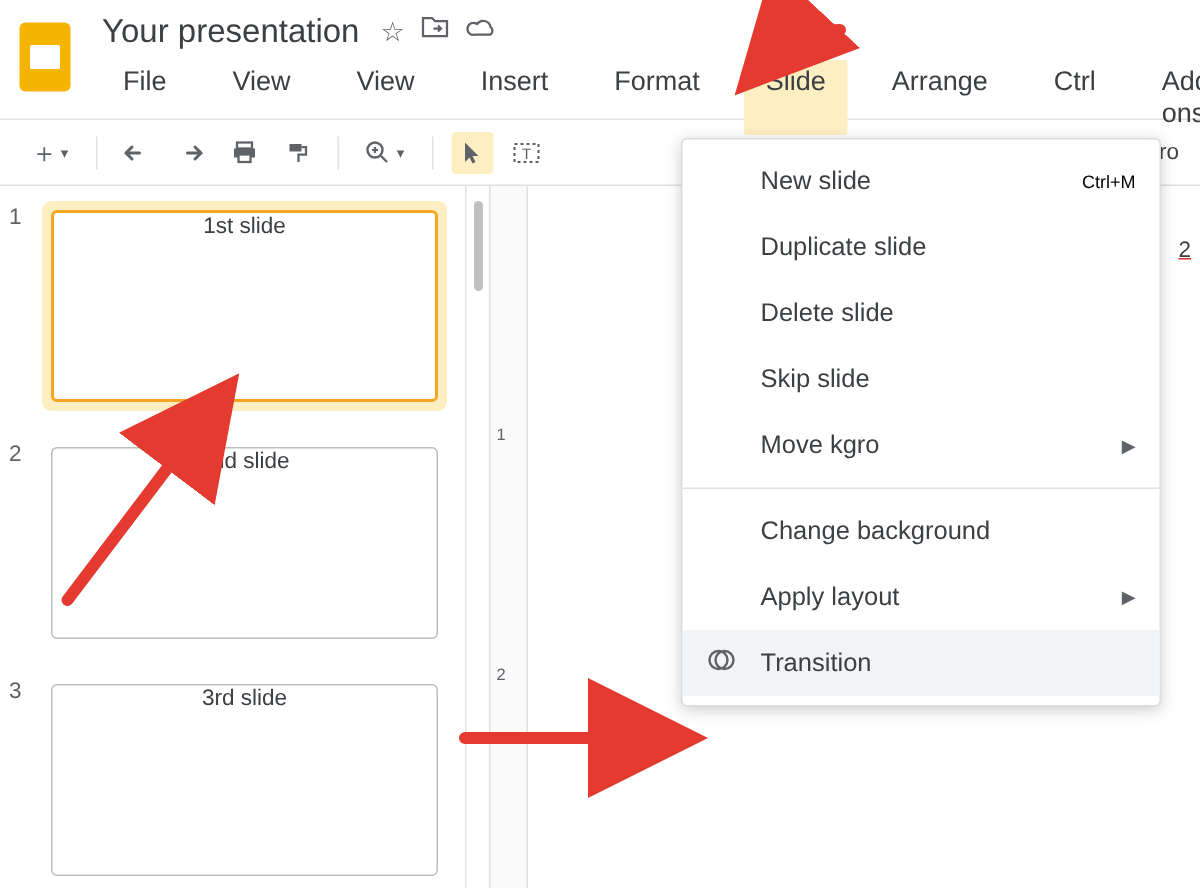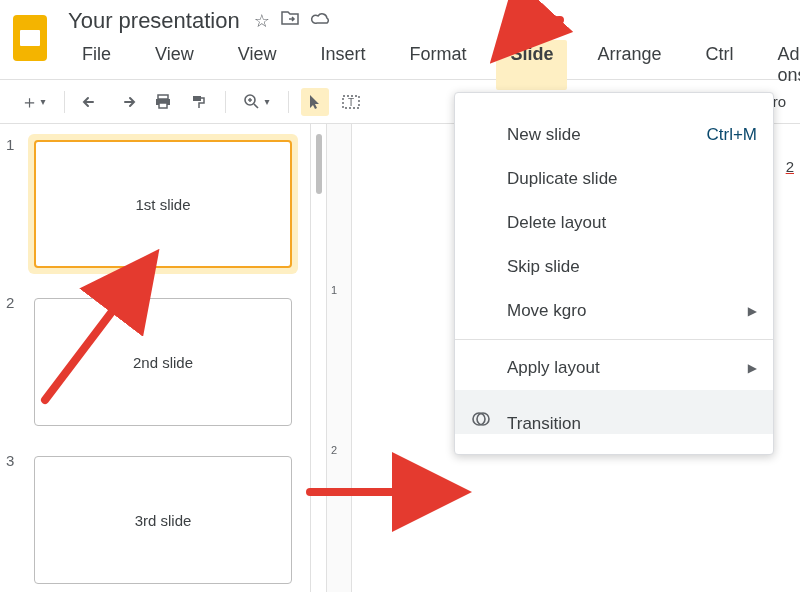--- a/index.html
+++ b/index.html
@@ -8,41 +8,41 @@
   
   .header { display: flex; align-items: flex-start; padding: 8px 10px 0 10px; height: 80px; border-bottom: 1px solid #e0e0e0; }
   .logo { width: 40px; height: 52px; margin-right: 18px; margin-top: 4px; }
   .title-area { display: flex; flex-direction: column; }
   .title-row { display: flex; align-items: center; gap: 14px; }
   .doc-title { font-size: 22px; color: #3c4043; }
   .title-icons { display: flex; gap: 10px; color: #5f6368; }
   .title-icons span { font-size: 18px; cursor: pointer; }
   .menu-bar { display: flex; gap: 16px; margin-top: 6px; }
   .menu-item { font-size: 18px; color: #3c4043; padding: 4px 14px; cursor: pointer; border-radius: 2px; }
-  .menu-item.active { background: #feefc3; font-weight: bold; }
+  .menu-item.active { background: #feefc3; }
 
   
   .toolbar { display: flex; align-items: center; height: 44px; padding: 0 14px; gap: 8px; border-bottom: 1px solid #e0e0e0; }
   .tb-btn { display:flex; align-items:center; justify-content:center; width: 28px; height: 28px; color: #5f6368; cursor: pointer; border-radius: 3px; font-size: 18px; }
   .tb-btn.big { width: 38px; }
   .tb-sep { width: 1px; height: 22px; background: #e0e0e0; margin: 0 4px; }
   .tb-btn.sel { background: #feefc3; }
   .toolbar .right-cut { margin-left: auto; font-size: 16px; color: #3c4043; display:flex; align-items:center; gap:6px; }
   .dd-arrow { font-size: 10px; color: #5f6368; }
 
   
   .main { display: flex; height: calc(592px - 80px - 44px); position: relative; }
 
   
   .thumbs { width: 310px; padding: 10px 6px; }
   .thumb-row { display: flex; align-items: flex-start; margin-bottom: 18px; }
   .thumb-num { width: 22px; font-size: 15px; color: #5f6368; padding-top: 2px; }
   .thumb-wrap { border-radius: 6px; padding: 6px; }
   .thumb-wrap.selected { background: #feefc3; }
-  .thumb { width: 258px; height: 128px; border: 1px solid #bdbdbd; border-radius: 4px; display:flex; align-items:center; justify-content:center; background:#fff; font-size: 15px; color: #3c4043; cursor: pointer; }
+  .thumb { width: 258px; height: 128px; border: 1px solid #bdbdbd; border-radius: 4px; display:flex; justify-content:center; background:#fff; font-size: 15px; color: #3c4043; cursor: pointer; }
   .thumb.selected { border: 2px solid #f5a623; }
 
   
   .gutter { width: 16px; border-left: 1px solid #e0e0e0; display:flex; justify-content:center; padding-top:10px; }
   .scroll-thumb { width:6px; height:60px; background:#c0c0c0; border-radius:3px; }
 
   
   .ruler { width: 26px; border-right: 1px solid #e0e0e0; border-left: 1px solid #e0e0e0; background:#fafafa; position:relative; }
   .ruler-tick { position:absolute; left:4px; font-size:11px; color:#5f6368; }
 
@@ -52,25 +52,25 @@
   
   .dropdown {
     position: absolute;
     left: 454px; top: 92px;
     width: 320px;
     background: #fff;
     border: 1px solid #dadce0;
     box-shadow: 0 2px 10px rgba(0,0,0,0.2);
     border-radius: 4px;
     z-index: 50;
-    padding: 20px 0;
+    padding: 6px 0;
   }
   .dd-item { display:flex; align-items:center; height: 44px; padding: 0 16px 0 52px; font-size: 17px; color: #3c4043; cursor:pointer; position:relative; }
-  .dd-item:hover, .dd-item.hl { background:#f1f3f4;align-items:flex-end; }
-  .dd-item .shortcut { margin-left:auto; color:#0c4a6e; font-size:17px; }
+  .dd-item:hover, .dd-item.hl { background:#f1f3f4; }
+  .dd-item .shortcut { margin-left:auto; color:#000000; font-size:12px; }
   .dd-item .sub-arrow { margin-left:auto; color:#5f6368; font-size:12px; }
   .dd-item .dd-icon { position:absolute; left:16px; color:#5f6368; }
   .dd-sep { height:1px; background:#e0e0e0; margin: 6px 0; }
 
   
   .anno-svg { position:absolute; top:0; left:0; width:800px; height:592px; pointer-events:none; z-index:100; }
 
   
   .frag { font-size: 15px; color:#3c4043; }
 </style>
@@ -215,30 +215,33 @@
 
 <div class="dropdown">
   <div class="dd-item">
     <span>New slide</span>
     <span class="shortcut">Ctrl+M</span>
   </div>
   <div class="dd-item">
     <span>Duplicate slide</span>
   </div>
   <div class="dd-item">
-    <span>Delete layout</span>
+    <span>Delete slide</span>
   </div>
   <div class="dd-item">
     <span>Skip slide</span>
   </div>
   <div class="dd-item">
     <span>Move kgro</span>
     <span class="sub-arrow">▶</span>
   </div>
   <div class="dd-sep"></div>
+  <div class="dd-item">
+    <span>Change background</span>
+  </div>
   <div class="dd-item">
     <span>Apply layout</span>
     <span class="sub-arrow">▶</span>
   </div>
   <div class="dd-item hl">
     <span class="dd-icon">
       <svg width="20" height="20" viewBox="0 0 20 20">
           <circle cx="8" cy="10" r="6" fill="none" stroke="#5f6368" stroke-width="1.6"></circle>
           <circle cx="12" cy="10" r="6" fill="none" stroke="#5f6368" stroke-width="1.6"></circle>
         </svg>

